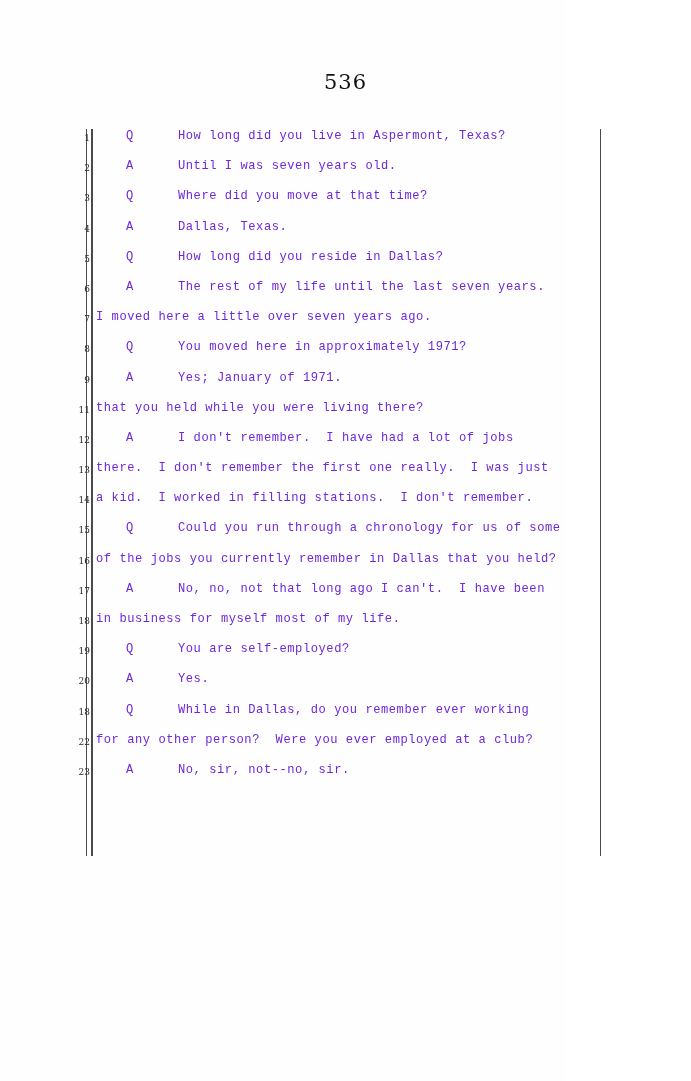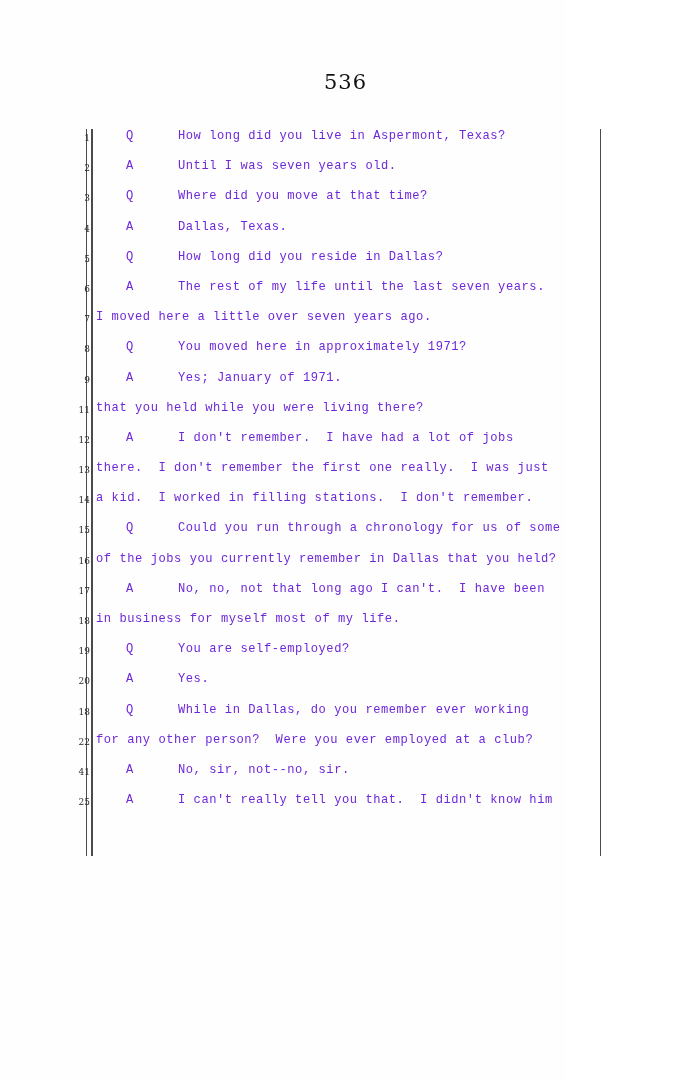--- a/index.html
+++ b/index.html
@@ -184,22 +184,18 @@
       </div>
       <div class="line-row">
         <span class="line-no">18</span>
         <span class="line-text"><span class="speaker">Q</span><span>While in Dallas, do you remember ever working</span></span>
       </div>
       <div class="line-row">
         <span class="line-no">22</span>
         <span class="line-text"><span style="padding-left: 0px; text-align: right;">for any other person?  Were you ever employed at a club?</span></span>
       </div>
       <div class="line-row">
-        <span class="line-no">41</span>
+        <span class="line-no">23</span>
         <span class="line-text"><span class="speaker">A</span><span>No, sir, not--no, sir.</span></span>
       </div>
-      <div class="line-row">
-        <span class="line-no">25</span>
-        <span class="line-text"><span class="speaker">A</span><span>I can't really tell you that.  I didn't know him</span></span>
-      </div>
     </div>
 
 </div>
 
 </body></html>

